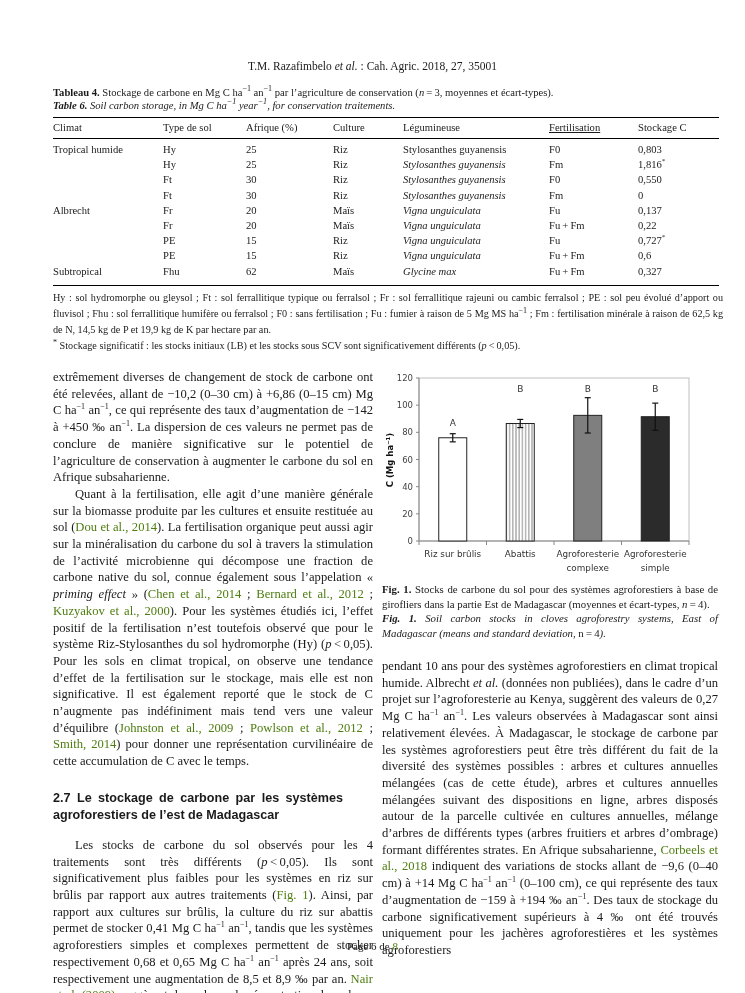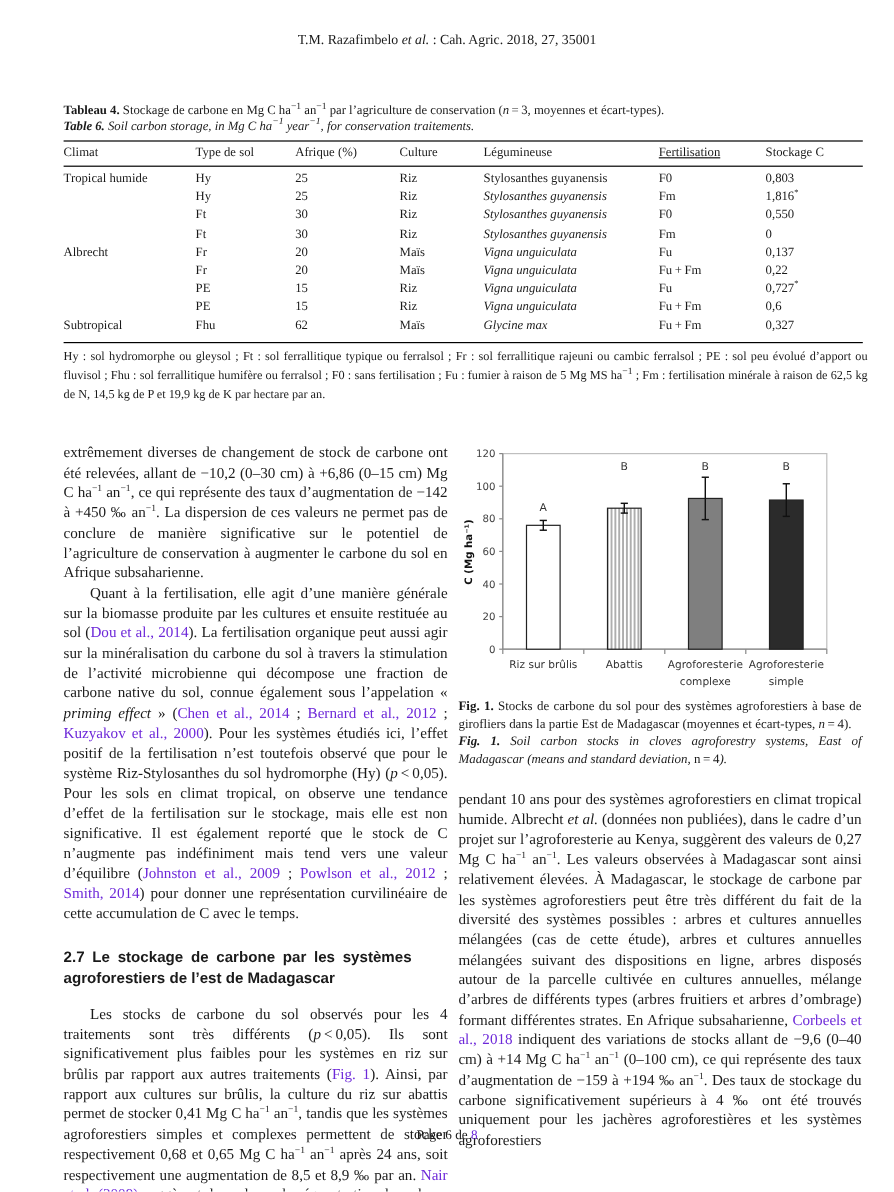--- a/index.html
+++ b/index.html
@@ -1,35 +1,35 @@
 <!DOCTYPE html>
 <html><head>
 <meta charset="utf-8">
 <style>
   html, body { margin:0; padding:0; background:#fff; }
   body { width:745px; height:993px; position:relative; overflow:hidden;
          font-family:"Liberation Serif", serif; color:#1a1a1a; }
   .abs { position:absolute; }
-  .header { top:28px; left:0; width:745px; text-align:center; font-size:11.5px; }
+  .header { top:60px; left:0; width:745px; text-align:center; font-size:11.5px; }
   .tcap { left:53px; top:86px; width:640px; font-size:10.6px; line-height:13px; }
   .tcap b { font-weight:bold; }
   .tcap .en { font-style:italic; }
   .rule { left:53px; width:666px; background:#000; }
   table.dt { position:absolute; left:53px; top:120px; width:666px; border-collapse:collapse; font-size:10.6px; }
   table.dt th { font-weight:normal; text-align:left; padding:0 0 5px 0; height:14px; }
   table.dt td { padding:0; height:15.2px; line-height:15.2px; vertical-align:top; }
   table.dt tr.first td { padding-top:3px; }
   .c1 { width:110px; } .c2 { width:83px; } .c3 { width:87px; } .c4 { width:70px; } .c5 { width:146px; } .c6 { width:89px;text-decoration:underline; }
   .it { font-style:italic; }
   sup.sig { font-size:7px; vertical-align:super; line-height:0; }
   .tnote { left:53px; top:290px; width:670px; font-size:10.2px; line-height:16px; text-align:justify; }
   .col { font-size:12.6px; line-height:16.7px; text-align:justify; width:320px; }
   .col p { margin:0; }
   .col p.ind { text-indent:22px; }
-  .link { color:#6d28d9; }
+  .link { color:#4d7c0f; }
   sup { font-size:8px; line-height:0; }
   .sec { font-family:"Liberation Sans", sans-serif; font-weight:bold; font-size:12.6px; line-height:17px; }
   .figcap { left:382px; top:582px; width:336px; font-size:10.8px; line-height:14.5px; text-align:justify; }
   .figcap .en { font-style:italic; }
   .footer { top:940px; left:0; width:745px; text-align:center; font-size:11px; }
   svg text { font-family:"DejaVu Sans", sans-serif; }
 </style>
 </head>
 <body>
 
@@ -143,20 +143,21 @@
         <td><span>Fu + Fm</span></td>
         <td><span>0,327</span></td>
       </tr>
     </tbody>
 </table>
 
 <div class="abs rule" style="top:285px;height:1.3px;"></div>
 
 <div class="abs tnote">
   <div><span>Hy : sol hydromorphe ou gleysol ; Ft : sol ferrallitique typique ou ferralsol ; Fr : sol ferrallitique rajeuni ou cambic ferralsol ; PE : sol peu évolué d’apport ou fluvisol ; Fhu : sol ferrallitique humifère ou ferralsol ; F0 : sans fertilisation ; Fu : fumier à raison de 5 Mg MS ha</span><sup>−1</sup><span> ; Fm : fertilisation minérale à raison de 62,5 kg de N, 14,5 kg de P et 19,9 kg de K par hectare par an.</span></div>
+  <div><sup>*</sup><span> Stockage significatif : les stocks initiaux (LB) et les stocks sous SCV sont significativement différents (</span><i>p</i><span> &lt; 0,05).</span></div>
 </div>
 
 <div class="abs col" style="left:53px;top:369px;">
   <p><span>extrêmement diverses de changement de stock de carbone ont été relevées, allant de −10,2 (0–30 cm) à +6,86 (0–15 cm) Mg C ha</span><sup>−1</sup><span> an</span><sup>−1</sup><span>, ce qui représente des taux d’augmentation de −142 à +450 ‰ an</span><sup>−1</sup><span>. La dispersion de ces valeurs ne permet pas de conclure de manière significative sur le potentiel de l’agriculture de conservation à augmenter le carbone du sol en Afrique subsaharienne.</span></p>
   <p class="ind"><span>Quant à la fertilisation, elle agit d’une manière générale sur la biomasse produite par les cultures et ensuite restituée au sol (</span><a class="link">Dou et al., 2014</a><span>). La fertilisation organique peut aussi agir sur la minéralisation du carbone du sol à travers la stimulation de l’activité microbienne qui décompose une fraction de carbone native du sol, connue également sous l’appelation « </span><i>priming effect</i><span> » (</span><a class="link">Chen et al., 2014</a><span> ; </span><a class="link">Bernard et al., 2012</a><span> ; </span><a class="link">Kuzyakov et al., 2000</a><span>). Pour les systèmes étudiés ici, l’effet positif de la fertilisation n’est toutefois observé que pour le système Riz-Stylosanthes du sol hydromorphe (Hy) (</span><i>p</i><span> &lt; 0,05). Pour les sols en climat tropical, on observe une tendance d’effet de la fertilisation sur le stockage, mais elle est non significative. Il est également reporté que le stock de C n’augmente pas indéfiniment mais tend vers une valeur d’équilibre (</span><a class="link">Johnston et al., 2009</a><span> ; </span><a class="link">Powlson et al., 2012</a><span> ; </span><a class="link">Smith, 2014</a><span>) pour donner une représentation curvilinéaire de cette accumulation de C avec le temps.</span></p>
   <div class="sec" style="margin-top:20px;margin-bottom:13px;width:290px;">2.7 Le stockage de carbone par les systèmes agroforestiers de l’est de Madagascar</div>
   <p class="ind"><span>Les stocks de carbone du sol observés pour les 4 traitements sont très différents (</span><i>p</i><span> &lt; 0,05). Ils sont significativement plus faibles pour les systèmes en riz sur brûlis par rapport aux autres traitements (</span><a class="link">Fig. 1</a><span>). Ainsi, par rapport aux cultures sur brûlis, la culture du riz sur abattis permet de stocker 0,41 Mg C ha</span><sup>−1</sup><span> an</span><sup>−1</sup><span>, tandis que les systèmes agroforestiers simples et complexes permettent de stocker respectivement 0,68 et 0,65 Mg C ha</span><sup>−1</sup><span> an</span><sup>−1</sup><span> après 24 ans, soit respectivement une augmentation de 8,5 et 8,9 ‰ par an. </span><a class="link">Nair et al. (2009)</a><span> suggèrent des valeurs de séquestration de carbone dans le sol allant de 0,1 à 0,25 Mg C ha</span></p>
 </div>
 
 <svg class="abs" id="chart" style="left:380px;top:365px;" width="340" height="215">

